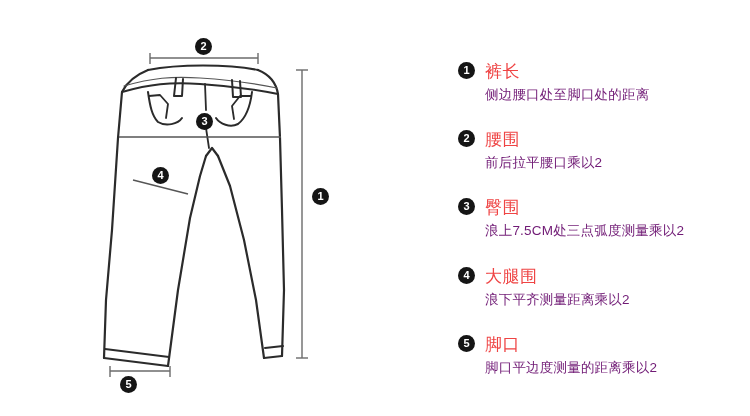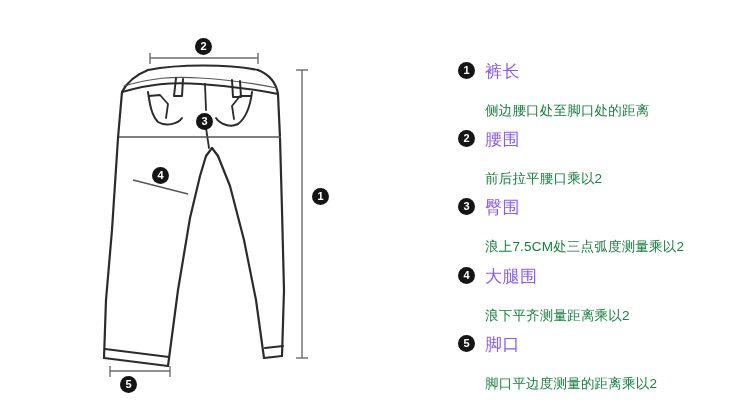--- a/index.html
+++ b/index.html
@@ -79,33 +79,32 @@
     font-size: 11px;
     font-weight: bold;
     line-height: 17px;
     text-align: center;
   }
   .legend-title {
     position: absolute;
     left: 27px;
     top: 0px;
     font-size: 17px;
-    color: #8b5cf6;
+    color: #ef4444;
     letter-spacing: 0.5px;
     white-space: nowrap;
   }
   .legend-desc {
     position: absolute;
     left: 27px;
     top: 26px;
     font-size: 13.5px;
-    color: #15803d;
+    color: #701a75;
     letter-spacing: 0.2px;
     white-space: nowrap;
-    margin-top: 16px;
   }
 </style>
 </head>
 <body>
 
 <div id="page">
 
   <div id="diagram-panel">
 
     <svg id="pants-svg" width="440" height="416" viewBox="0 0 440 416">

